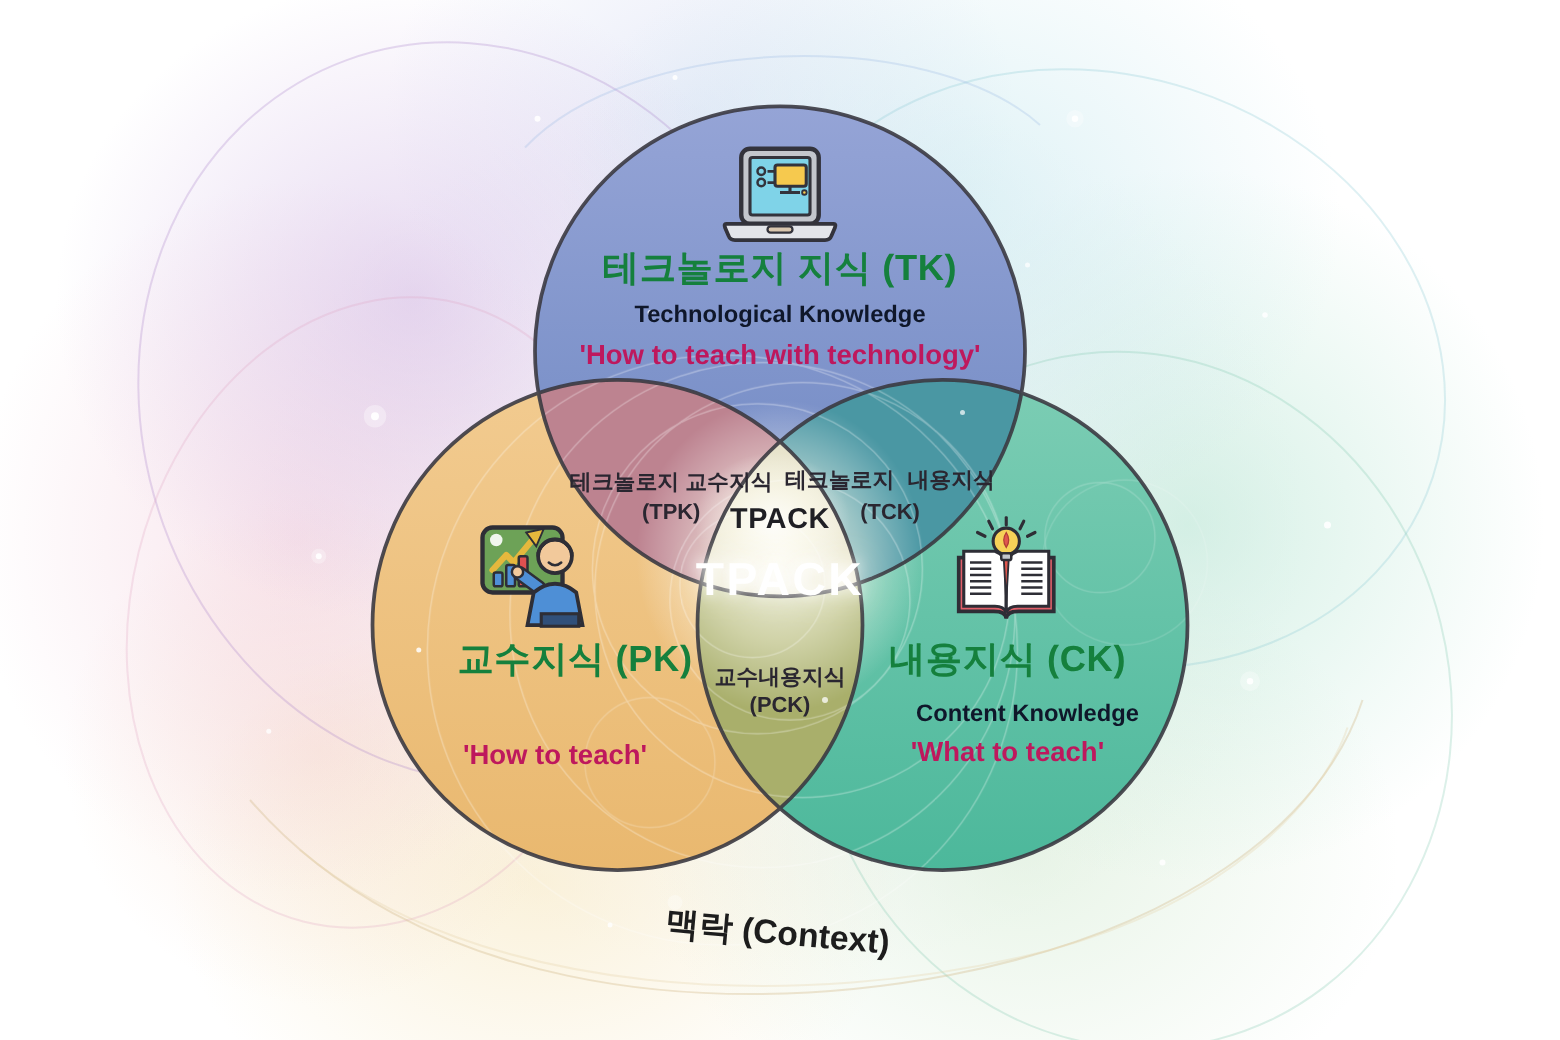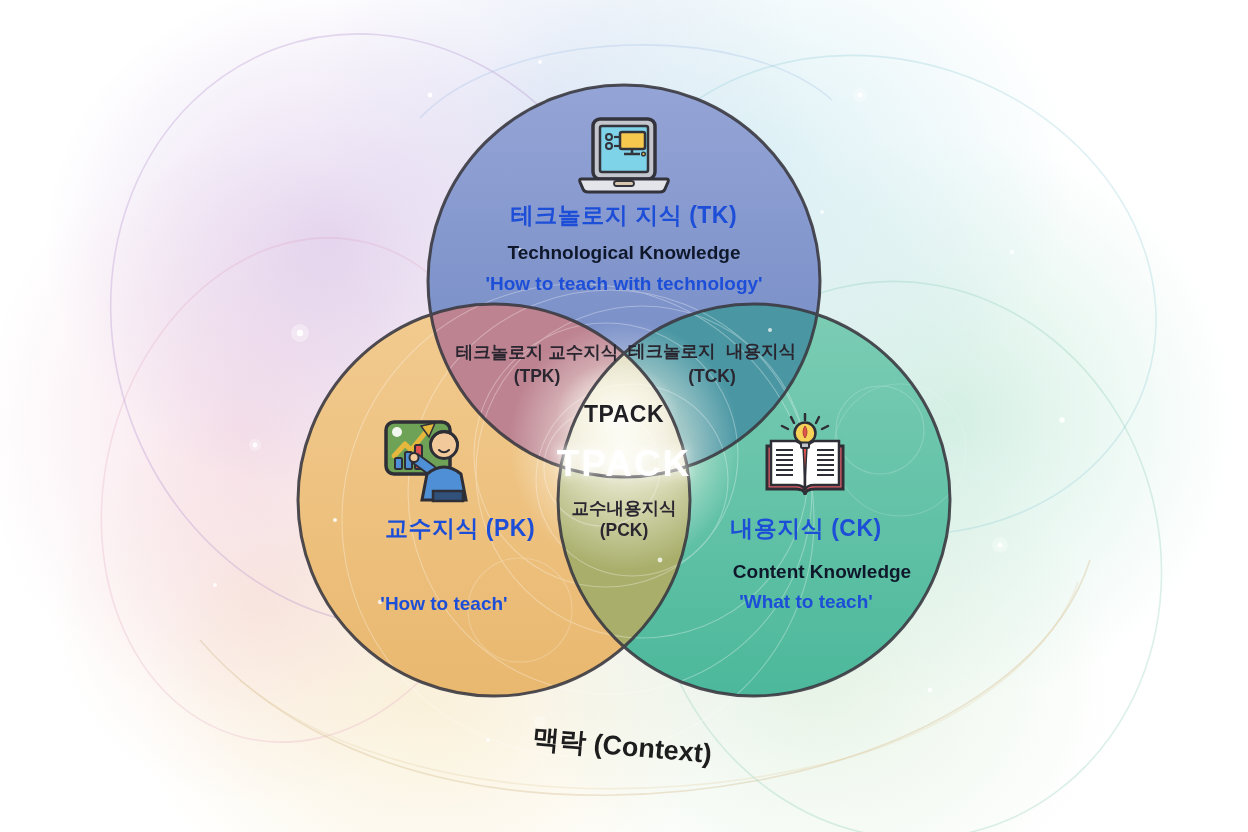--- a/index.html
+++ b/index.html
@@ -21,24 +21,24 @@
       radial-gradient(440px 360px at 820px 680px, rgba(206,232,204,0.48) 0%, rgba(206,232,204,0) 68%),
       radial-gradient(430px 330px at 430px 705px, rgba(246,230,188,0.55) 0%, rgba(246,230,188,0) 68%),
       radial-gradient(360px 300px at 560px 90px, rgba(205,212,240,0.45) 0%, rgba(205,212,240,0) 70%),
       radial-gradient(560px 480px at 624px 420px, rgba(242,240,246,0.85) 0%, rgba(242,240,246,0) 75%);
   }
   svg.venn { position:absolute; left:0; top:0; }
   .lbl {
     position:absolute; transform:translate(-50%,-50%);
     white-space:nowrap; text-align:center; color:#28282f; line-height:1.1;
   }
-  .ko-title { font-size:23px; font-weight:700; letter-spacing:0.5px; color:#1d4ed8; }
+  .ko-title { font-size:29px; font-weight:700; letter-spacing:0.5px; color:#15803d; }
   .sub      { font-size:19px; font-weight:600; color:#0f172a; }
-  .quote    { font-size:19px; font-weight:600; color:#1d4ed8; }
-  .ov       { font-size:17.5px; font-weight:700; color:#2a2630; }
+  .quote    { font-size:22px; font-weight:600; color:#be185d; }
+  .ov       { font-size:17.5px; font-weight:700; color:#2a2630;margin-top:33px; }
   .tpack-sm { font-size:23px; font-weight:800; letter-spacing:0.5px; color:#1f1f24; }
   .tpack-lg {
     font-size:37px; font-weight:700; letter-spacing:2px; color:#ffffff;
     text-shadow:0 0 10px rgba(255,255,255,0.95), 0 0 22px rgba(255,255,255,0.8), 0 0 40px rgba(255,250,230,0.6);
   }
   .context  { font-size:27px; font-weight:700; color:#1d1d1d; transform:translate(-50%,-50%) rotate(5deg); }
   .icon { position:absolute; }
 </style>
 </head>
 <body>

